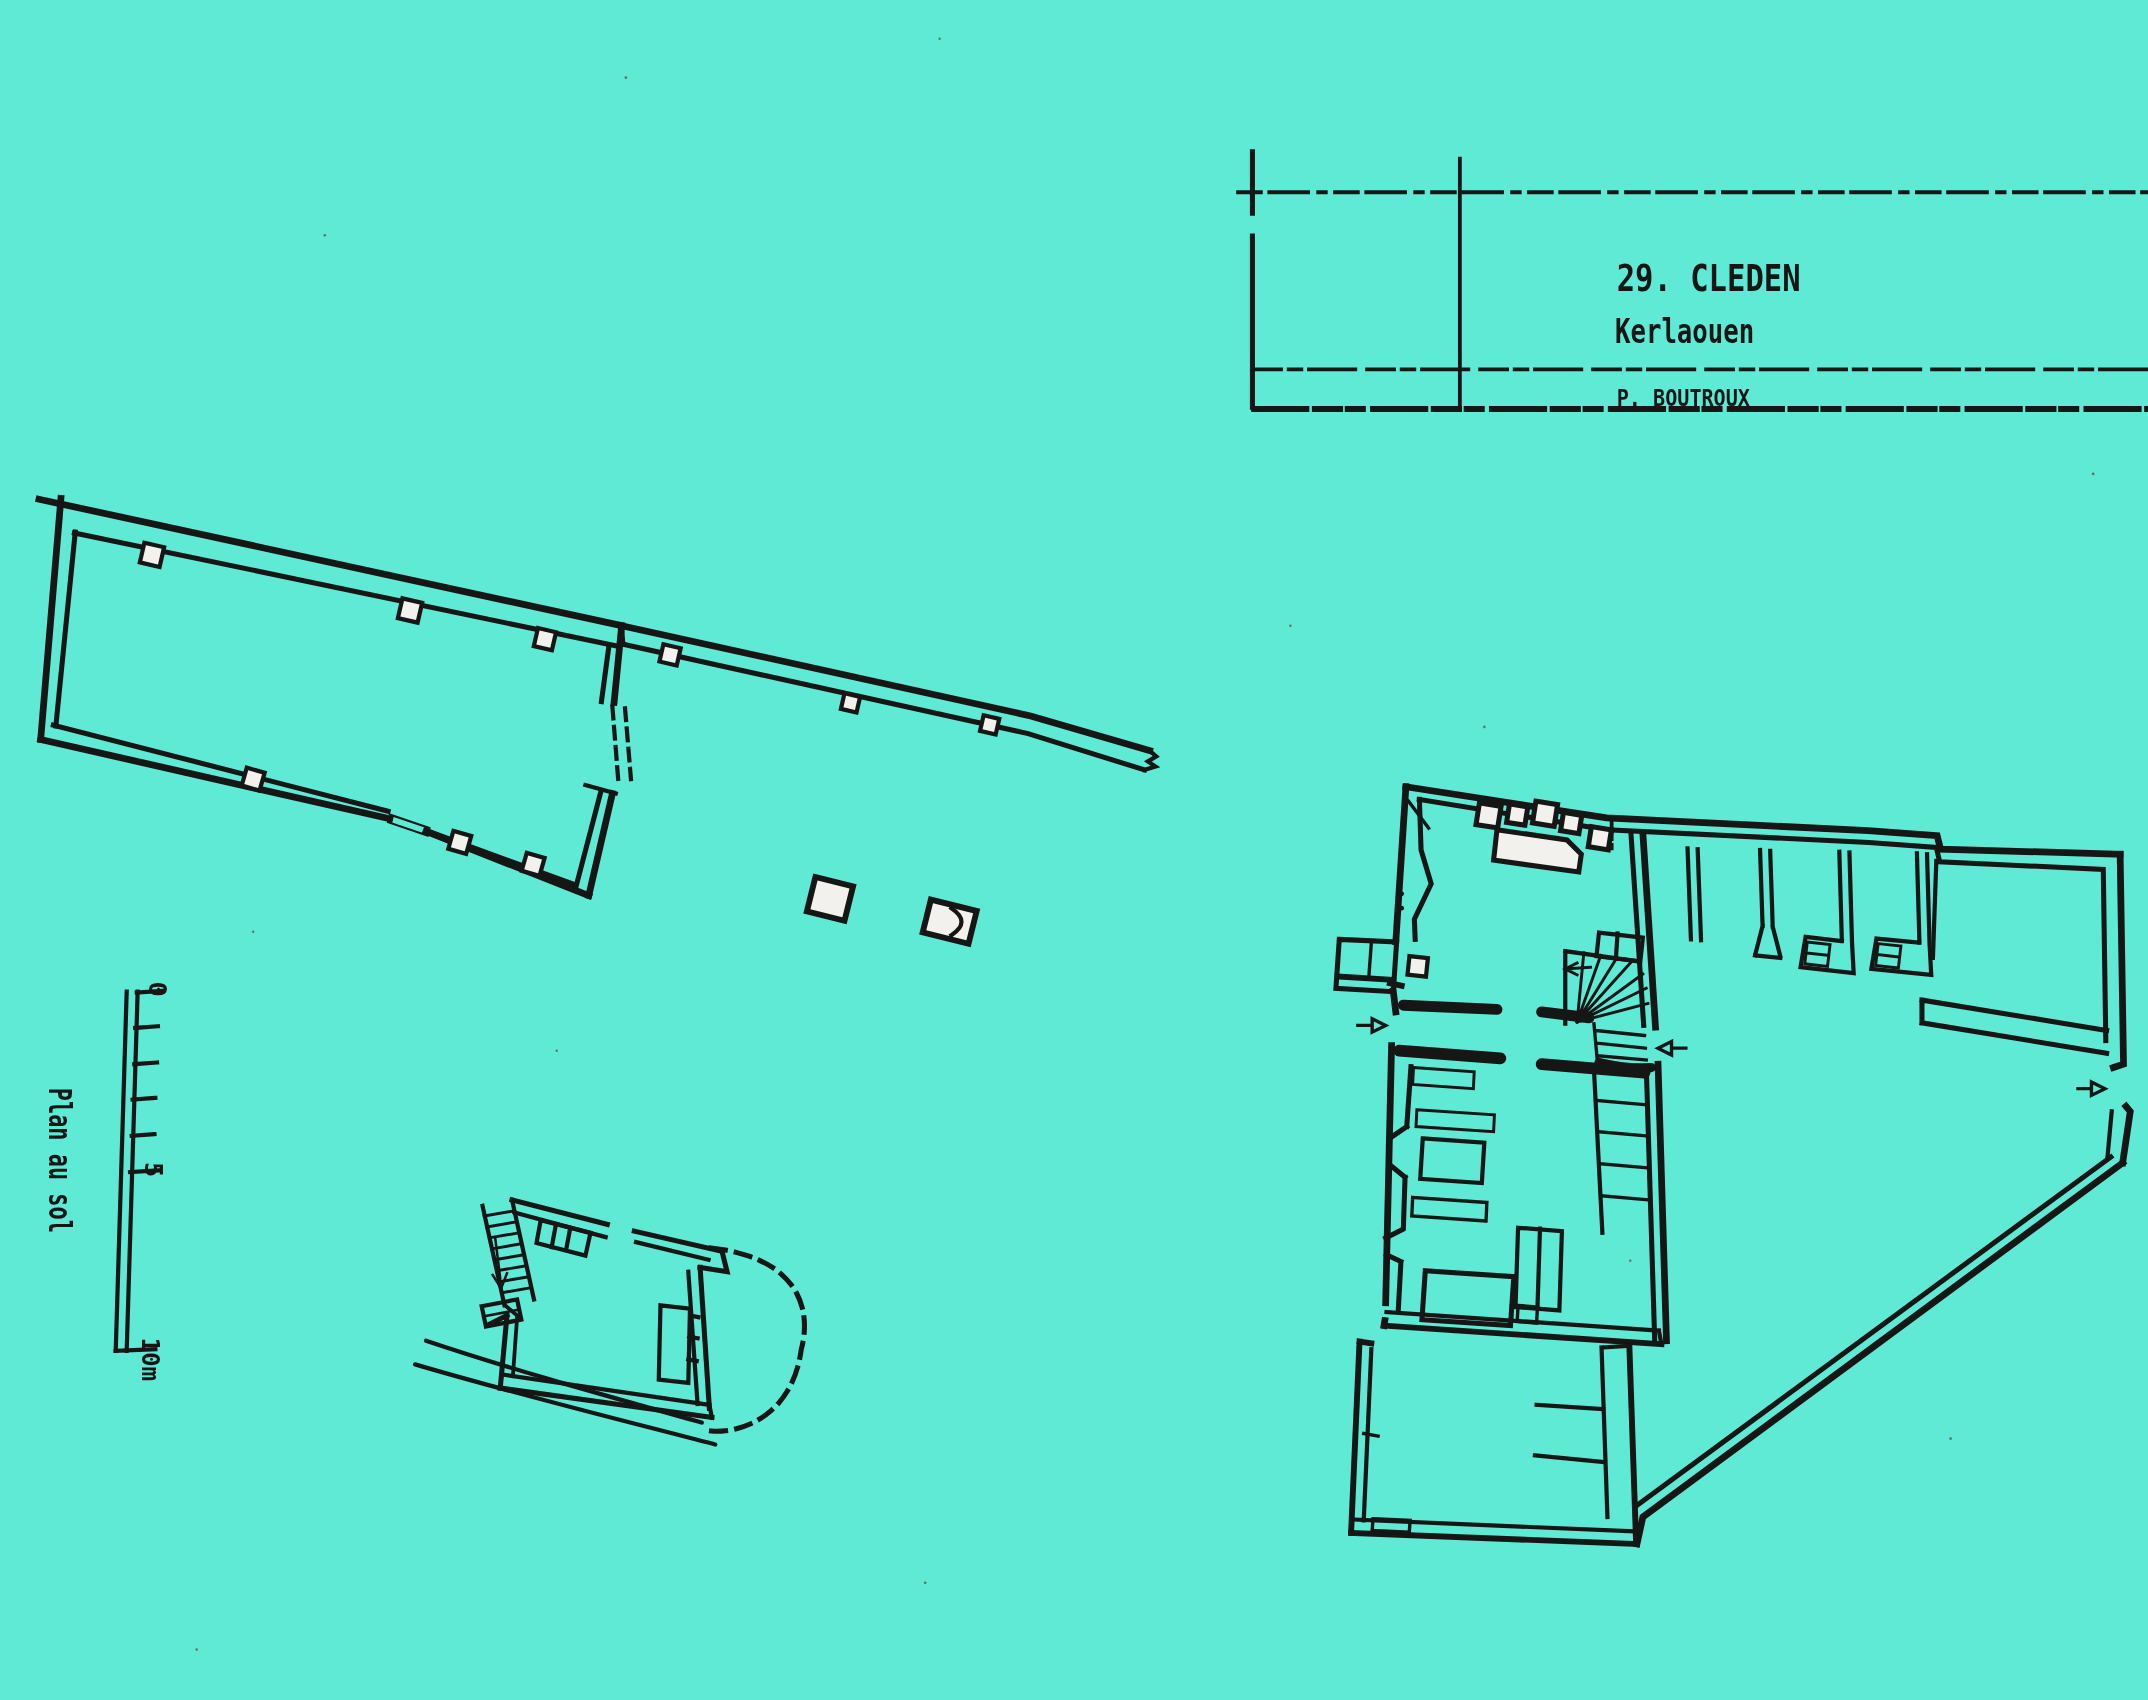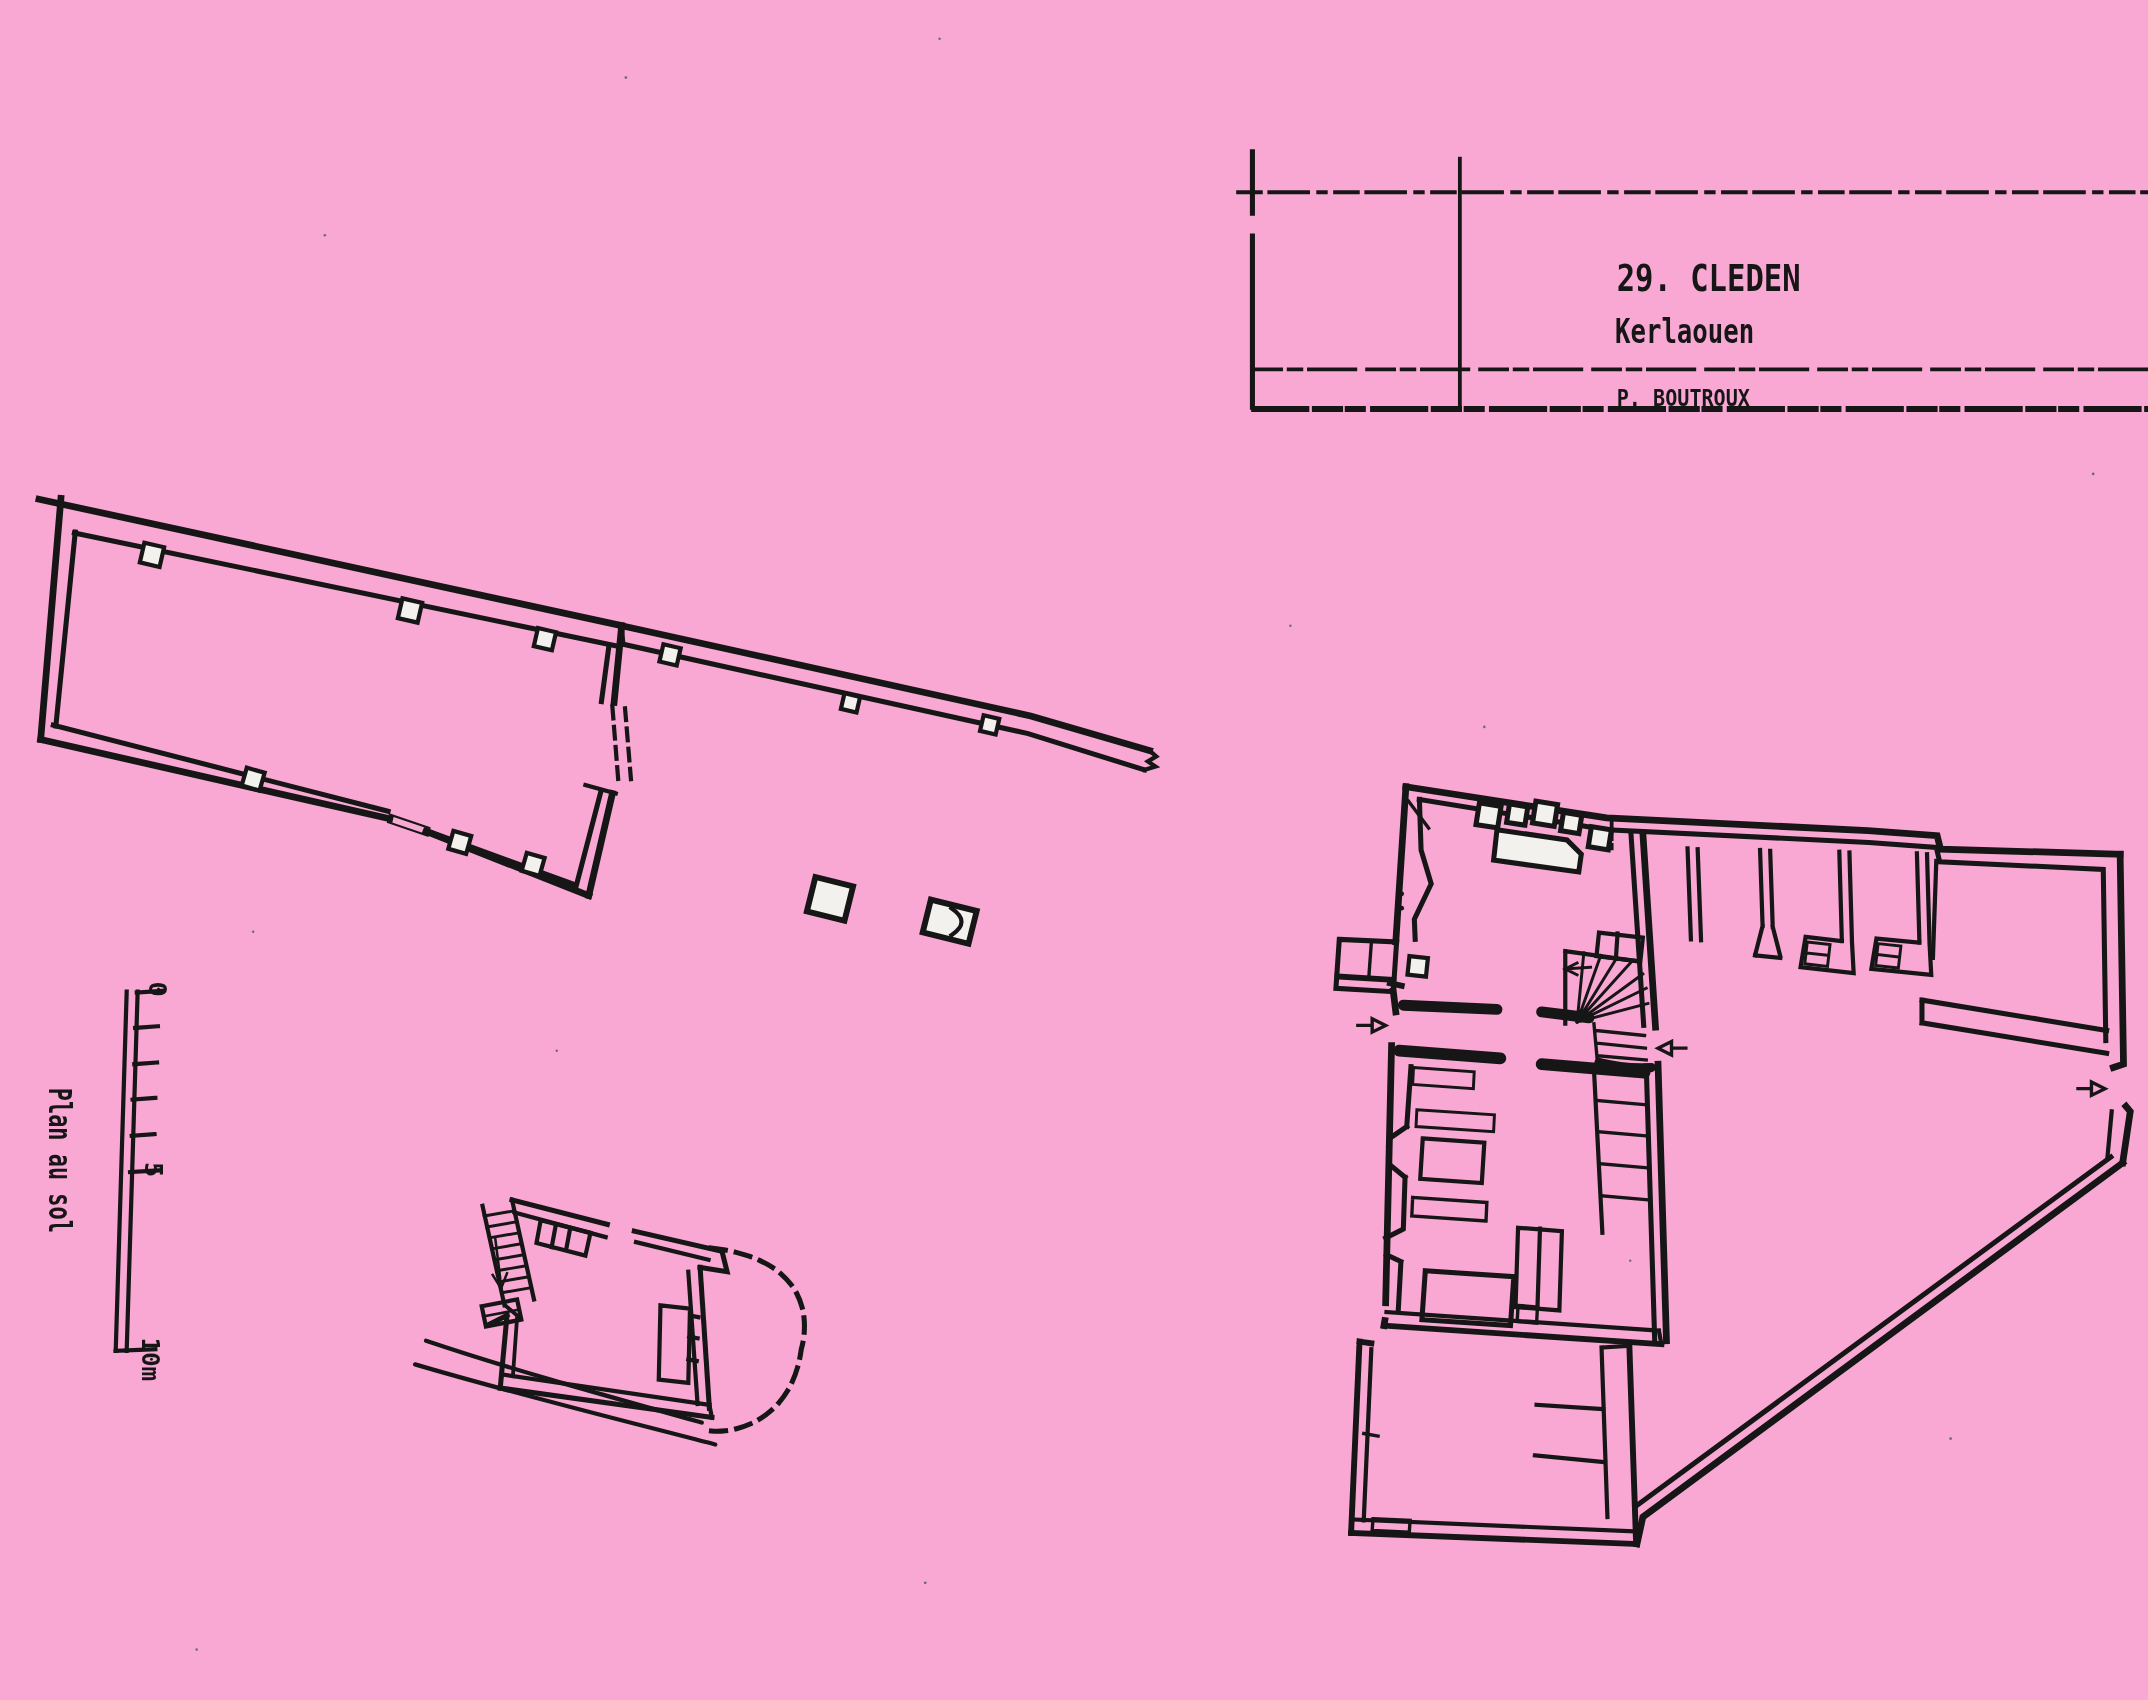--- a/index.html
+++ b/index.html
@@ -2,21 +2,21 @@
 <html style="font-size:13.5px"><head>
 <meta charset="utf-8">
 <style>
   html,body{margin:0;padding:0;}
   body{
     width:2149px;height:1700px;
     background:#f2f1ee;
     font-family:"DejaVu Sans Mono", monospace;
     overflow:hidden;
   }
-  .stage{position:relative;width:2149px;height:1700px;background:#f9a8d4;}
+  .stage{position:relative;width:2149px;height:1700px;background:#5eead4;}
   svg{display:block;}
   .ink{stroke:#161616;fill:none;stroke-linecap:square;stroke-linejoin:miter;}
   .ink-round{stroke:#161616;fill:none;stroke-linecap:round;}
   .paperbox{fill:#f2f1ee;stroke:#161616;}
   .dot{fill:#161616;stroke:none;}
   .speck{fill:#6a6a66;stroke:none;}
   text.stamp{fill:#161616;font-weight:bold;font-family:"DejaVu Sans Mono", monospace;}
 </style>
 </head>
 <body>

